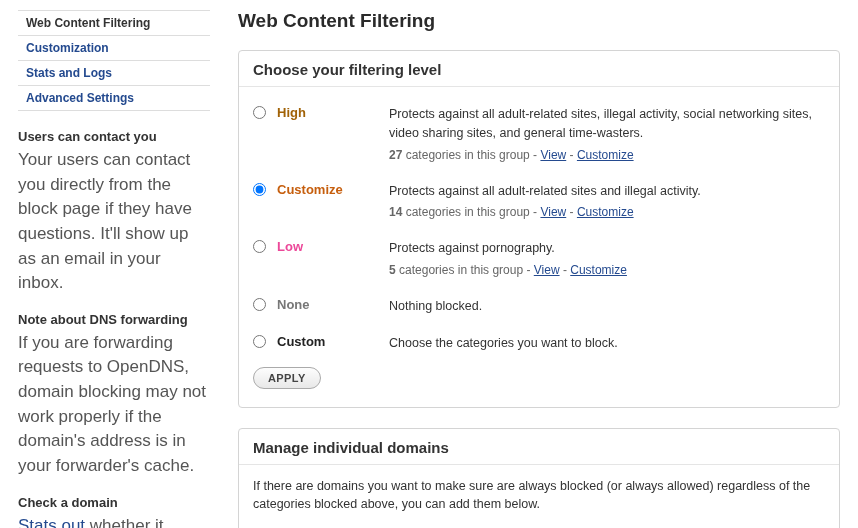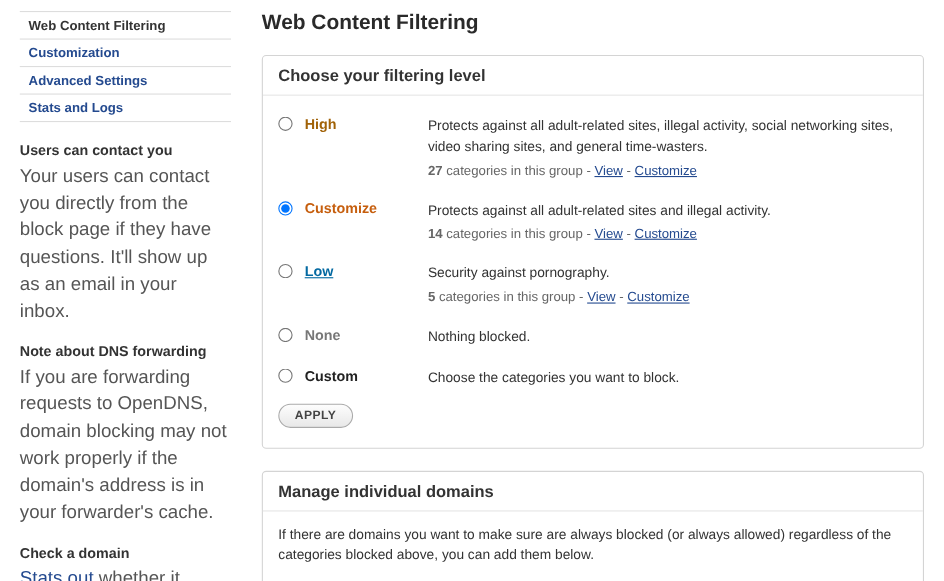--- a/index.html
+++ b/index.html
@@ -69,21 +69,21 @@
     align-items: flex-start;
     padding: 6px 0 12px 0;
   }
   .level-row .radio-col { width: 24px; padding-top: 1px; }
   .level-row .label-col { width: 112px; font-weight: bold; font-size: 13px; padding-top: 0; }
   .level-row .desc-col { flex: 1; font-size: 12.5px; color: #333; line-height: 1.5; }
   .level-row .desc-col .meta { color: #666; font-size: 12px; margin-top: 3px; }
   .level-row .desc-col .meta a { color: #244a8f; text-decoration: underline; }
   .lvl-high { color: #a16207; }
   .lvl-mod { color: #c65e0d; }
-  .lvl-low { color: #0369a1; text-decoration: underline; }
+  .lvl-low { color: #ec4899; }
   .lvl-none { color: #777; }
   .lvl-custom { color: #222; }
   .btn {
     display: inline-block;
     border: 1px solid #aaa;
     border-radius: 12px;
     background: linear-gradient(#fdfdfd, #e8e8e8);
     padding: 4px 14px;
     font-size: 11px;
     font-weight: bold;
@@ -102,22 +102,22 @@
   input[type=radio] { cursor: pointer; }
 </style>
 </head>
 <body>
 
 <div class="layout">
   <div class="sidebar">
     <div class="sidebar-nav">
       <div class="nav-item active">Web Content Filtering</div>
       <div class="nav-item link">Customization</div>
+      <div class="nav-item link">Stats and Logs</div>
       <div class="nav-item link">Advanced Settings</div>
-      <div class="nav-item link">Stats and Logs</div>
     </div>
 
     <div class="side-section">
       <h4>Users can contact you</h4>
       <p>Your users can contact you directly from the block page if they have questions. It'll show up as an email in your inbox.</p>
     </div>
 
     <div class="side-section">
       <h4>Note about DNS forwarding</h4>
       <p>If you are forwarding requests to OpenDNS, domain blocking may not work properly if the domain's address is in your forwarder's cache.</p>
@@ -155,21 +155,21 @@
             <div class="meta">
               <b>14</b><span> categories in this group - </span><a href="#">View</a><span> - </span><a href="#">Customize</a>
             </div>
           </div>
         </div>
 
         <div class="level-row">
           <div class="radio-col"><input type="radio" name="level" style=""></div>
           <div class="label-col lvl-low">Low</div>
           <div class="desc-col">
-            <span>Security against pornography.</span>
+            <span>Protects against pornography.</span>
             <div class="meta">
               <b>5</b><span> categories in this group - </span><a href="#">View</a><span> - </span><a href="#">Customize</a>
             </div>
           </div>
         </div>
 
         <div class="level-row">
           <div class="radio-col"><input type="radio" name="level" style=""></div>
           <div class="label-col lvl-none">None</div>
           <div class="desc-col">

